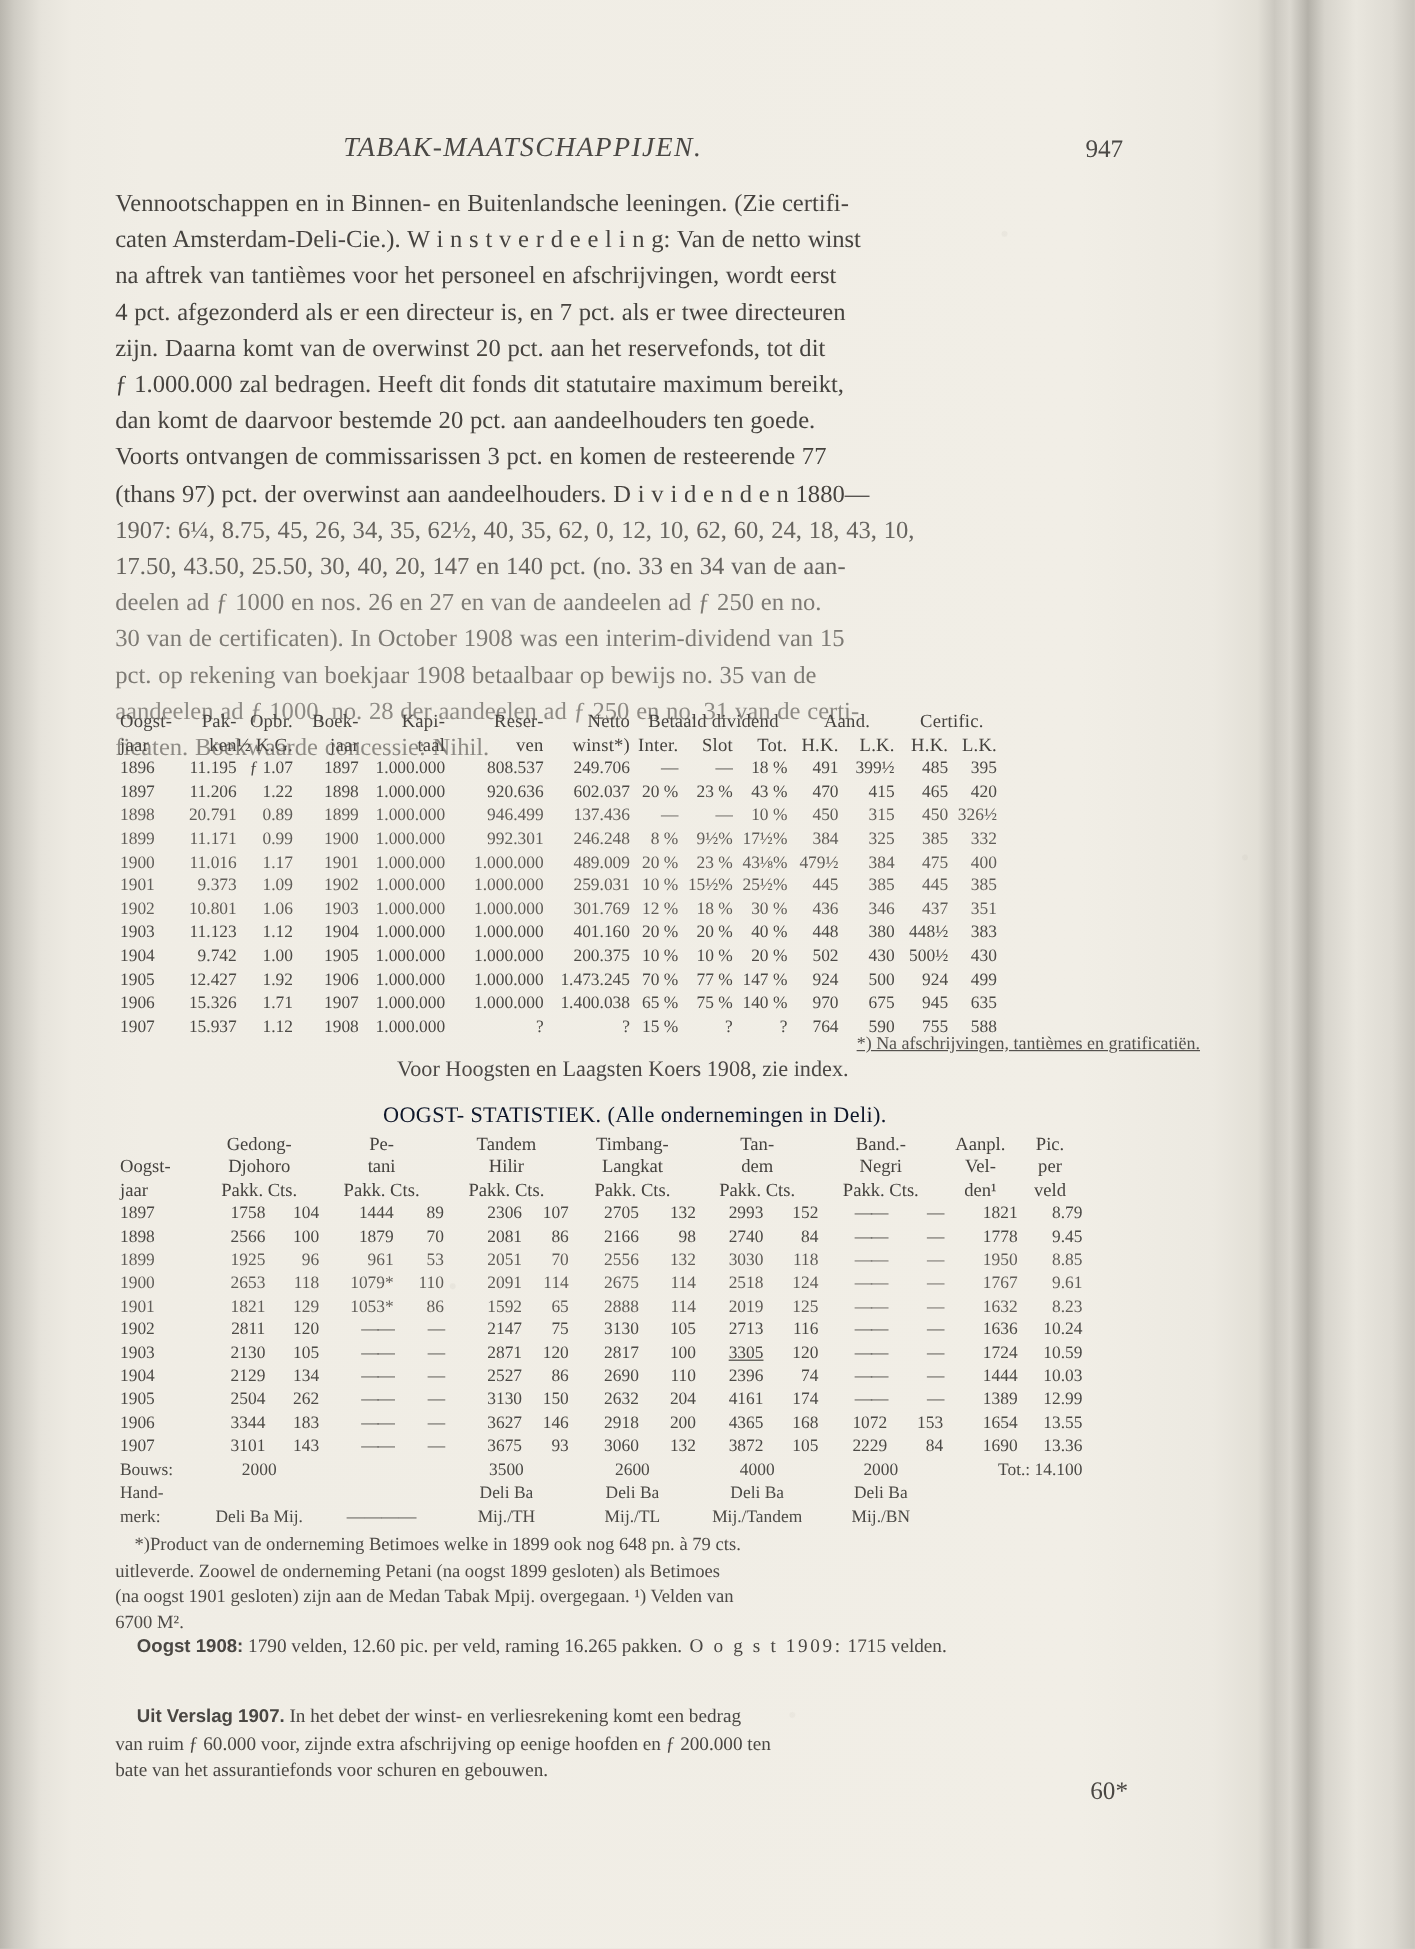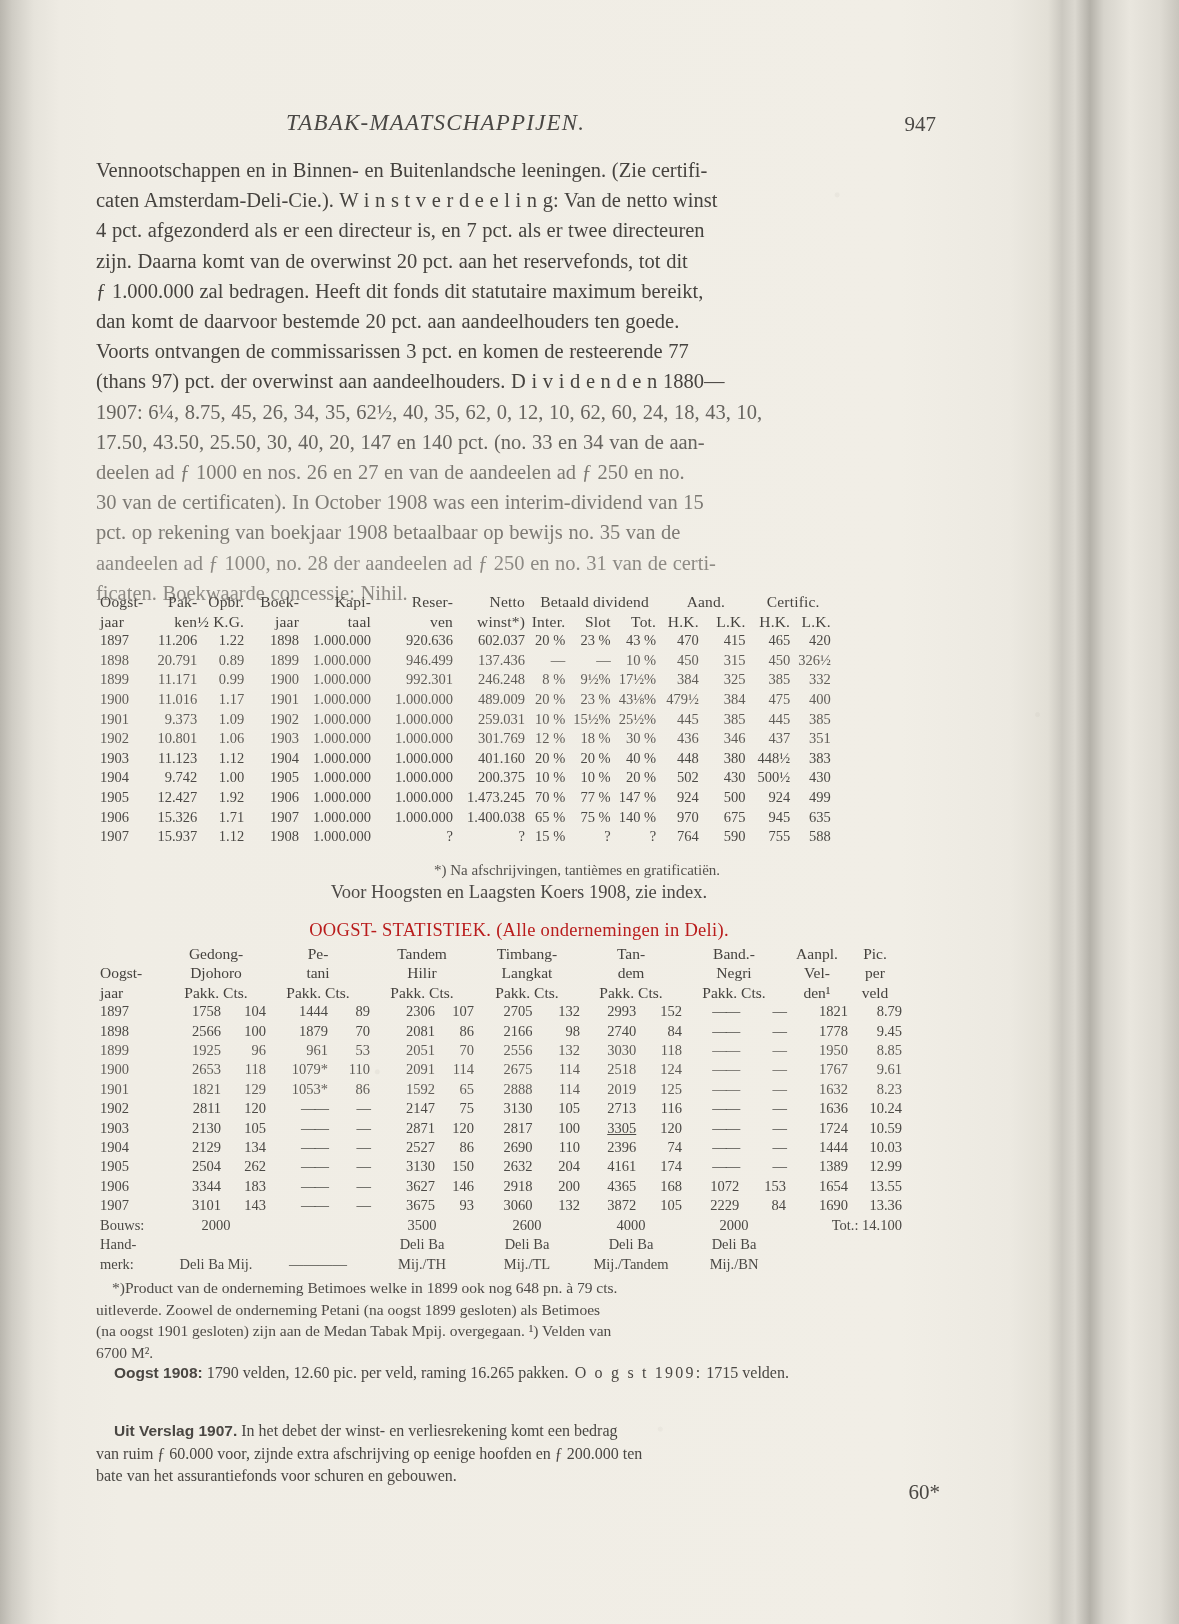--- a/index.html
+++ b/index.html
@@ -68,30 +68,30 @@
     color:#4b4945;
   }
   .tbl1 td,.tbl1 th{padding:0 0;white-space:nowrap;font-weight:normal;}
   .tbl1 .hdr td{font-size:15.5px;letter-spacing:.2px;padding-bottom:0;color:#45423e;}
   .r{text-align:right;}
   .c{text-align:center;}
   .l{text-align:left;}
 
   .note1{
     position:absolute;left:0;top:862px;width:846px;
-    font-size:15px;color:#55524e;text-align:center;padding-left:58px;
+    font-size:15px;color:#55524e;text-align:right;padding-left:58px;text-decoration:underline;
   }
   .note2{
     position:absolute;left:0;top:882px;width:846px;
     font-size:18.5px;color:#4c4946;text-align:center;
   }
 
   .tbl2title{
-    position:absolute;left:0;top:920px;width:846px;
-    text-align:center;font-size:18.5px;color:#b91c1c;letter-spacing:.3px;
+    position:absolute;left:10px;top:920px;width:846px;
+    text-align:center;font-size:18.5px;color:#0f172a;letter-spacing:.3px;
   }
   .tbl2{
     position:absolute;left:4px;top:944px;
     font-size:14.5px;line-height:19.4px;color:#4b4945;
   }
   .tbl2 td{padding:0;white-space:nowrap;}
   .tbl2 .hdr td{font-size:15.5px;color:#45423e;}
   .dash{letter-spacing:-1px;}
 
   .foot1{
@@ -124,20 +124,21 @@
 <div id="content" class="blur">
 
   <div class="runhead">
     <div class="title">TABAK-MAATSCHAPPIJEN.</div>
     <div class="folio">947</div>
   </div>
 
   <div class="bodytext">
     <div>Vennootschappen en in Binnen- en Buitenlandsche leeningen.  (Zie certifi-</div>
     <div>caten Amsterdam-Deli-Cie.).  W i n s t v e r d e e l i n g: Van de netto winst</div>
+    <div>na aftrek van tantièmes voor het personeel en afschrijvingen, wordt eerst</div>
     <div>4 pct. afgezonderd als er een directeur is, en 7 pct. als er twee directeuren</div>
     <div>zijn.  Daarna komt van de overwinst 20 pct. aan het reservefonds, tot dit</div>
     <div>ƒ 1.000.000 zal bedragen.  Heeft dit fonds dit statutaire maximum bereikt,</div>
     <div>dan komt de daarvoor bestemde 20 pct. aan aandeelhouders ten goede.</div>
     <div>Voorts ontvangen de commissarissen 3 pct. en komen de resteerende 77</div>
     <div>(thans 97) pct. der overwinst aan aandeelhouders.  D i v i d e n d e n 1880—</div>
     <div class="fade1">1907: 6¼, 8.75, 45, 26, 34, 35, 62½, 40, 35, 62, 0, 12, 10, 62, 60, 24, 18, 43, 10,</div>
     <div class="fade1">17.50, 43.50, 25.50, 30, 40, 20, 147 en 140 pct. (no. 33 en 34 van de aan-</div>
     <div class="fade2">deelen ad ƒ 1000 en nos. 26 en 27 en van de aandeelen ad ƒ 250 en no.</div>
     <div class="fade2">30 van de certificaten).  In October 1908 was een interim-dividend van 15</div>
@@ -171,20 +172,36 @@
       <td class="r">Inter.</td>
       <td class="r">Slot</td>
       <td class="r">Tot.</td>
       <td class="r">H.K.</td>
       <td class="r">L.K.</td>
       <td class="r">H.K.</td>
       <td class="r">L.K.</td>
     </tr>
     </tbody>
       <tbody id="t1body">
+        <tr>
+          <td class="l" style="">1896</td>
+          <td class="r" style="padding-left:14px">11.195</td>
+          <td class="r" style="padding-left:10px">ƒ 1.07</td>
+          <td class="r" style="padding-left:16px">1897</td>
+          <td class="r" style="padding-left:14px">1.000.000</td>
+          <td class="r" style="padding-left:24px">808.537</td>
+          <td class="r" style="padding-left:14px">249.706</td>
+          <td class="r" style="padding-left:10px">—</td>
+          <td class="r" style="padding-left:8px">—</td>
+          <td class="r" style="padding-left:8px">18 %</td>
+          <td class="r" style="padding-left:10px">491</td>
+          <td class="r" style="padding-left:8px">399½</td>
+          <td class="r" style="padding-left:12px">485</td>
+          <td class="r" style="padding-left:8px">395</td>
+        </tr>
         <tr>
           <td class="l" style="">1897</td>
           <td class="r" style="padding-left:14px">11.206</td>
           <td class="r" style="padding-left:10px">1.22</td>
           <td class="r" style="padding-left:16px">1898</td>
           <td class="r" style="padding-left:14px">1.000.000</td>
           <td class="r" style="padding-left:24px">920.636</td>
           <td class="r" style="padding-left:14px">602.037</td>
           <td class="r" style="padding-left:10px">20 %</td>
           <td class="r" style="padding-left:8px">23 %</td>

